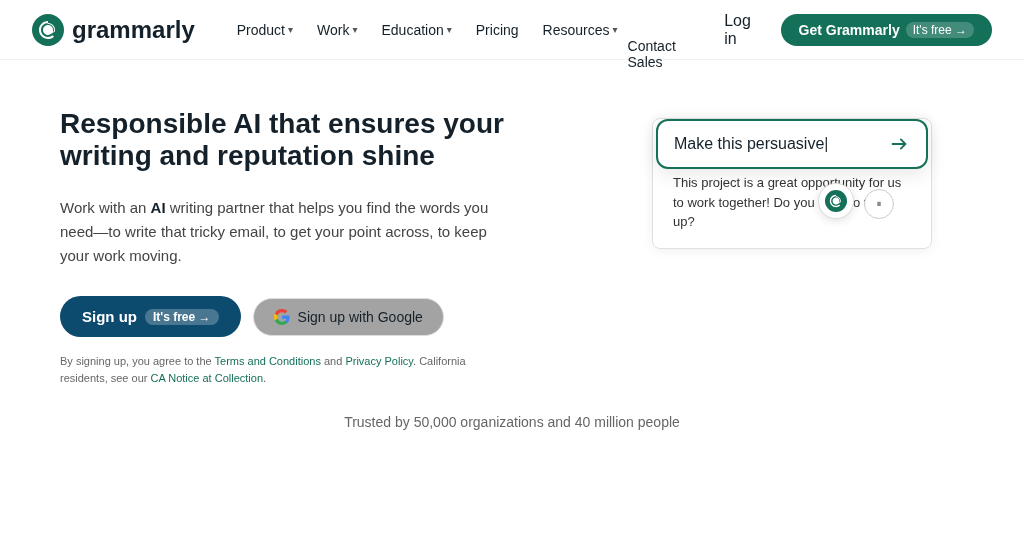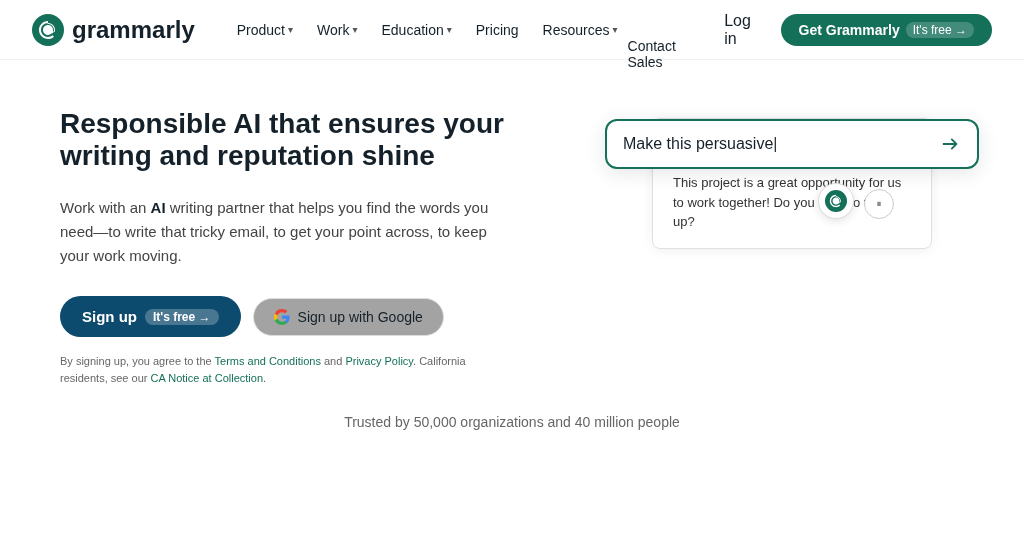--- a/index.html
+++ b/index.html
@@ -30,21 +30,21 @@
     .signup-btn .free-tag { background: rgba(255,255,255,0.25); border-radius: 10px; padding: 1px 8px; font-size: 12px; }
     .google-btn { border: 1.5px solid #ddd; background: #a3a3a3; border-radius: 24px; padding: 10px 20px; font-size: 14px; font-weight: 500; cursor: pointer; display: flex; align-items: center; gap: 8px; color: #15212a; }
     .terms { font-size: 11px; color: #666; line-height: 1.5; max-width: 420px; }
     .terms a { color: #15705a; text-decoration: none; }
 
     
     .hero-right { flex: 1; position: relative; display: flex; justify-content: center; padding-top: 10px; }
     .email-card { background: #fff; border: 1px solid #e0e0e0; border-radius: 8px; width: 280px; padding: 16px 20px; box-shadow: 0 2px 12px rgba(0,0,0,0.06); position: relative; z-index: 2; }
     .email-icon { width: 22px; height: 22px; margin-bottom: 12px; }
     .email-body { font-size: 13px; color: #333; line-height: 1.5; }
-    .prompt-box { position: absolute; bottom: 80px; left: 50%; transform: translateX(-50%); width: 374px; background: #fff; border: 2px solid #15705a; border-radius: 12px; padding: 12px 16px; display: flex; align-items: center; gap: 8px; box-shadow: 0 4px 20px rgba(0,0,0,0.1); z-index: 3; }
+    .prompt-box { position: absolute; bottom: 80px; left: 50%; transform: translateX(-50%); width: 272px; background: #fff; border: 2px solid #15705a; border-radius: 12px; padding: 12px 16px; display: flex; align-items: center; gap: 8px; box-shadow: 0 4px 20px rgba(0,0,0,0.1); z-index: 3; }
     .prompt-text { flex: 1; font-size: 16px; color: #15212a; font-weight: 400; }
     .prompt-cursor { color: #333; }
     .send-btn { background: none; border: none; cursor: pointer; color: #15705a; font-size: 20px; display: flex; align-items: center; }
     .grammarly-badge { position: absolute; bottom: 30px; right: 30px; width: 36px; height: 36px; background: #fff; border-radius: 50%; border: 1px solid #ddd; display: flex; align-items: center; justify-content: center; box-shadow: 0 2px 8px rgba(0,0,0,0.12); z-index: 4; }
     .pause-btn { position: absolute; bottom: 28px; right: -10px; width: 30px; height: 30px; border: 1.5px solid #ccc; border-radius: 50%; display: flex; align-items: center; justify-content: center; background: #fff; cursor: pointer; font-size: 10px; color: #666; z-index: 4; }
 
     
     .trusted-section { text-align: center; padding: 28px 0 0; font-size: 14px; color: #666; }
 
     

